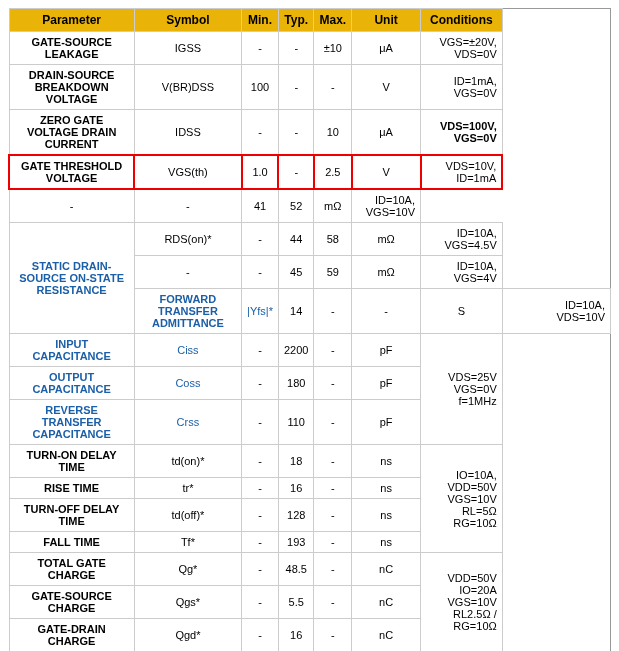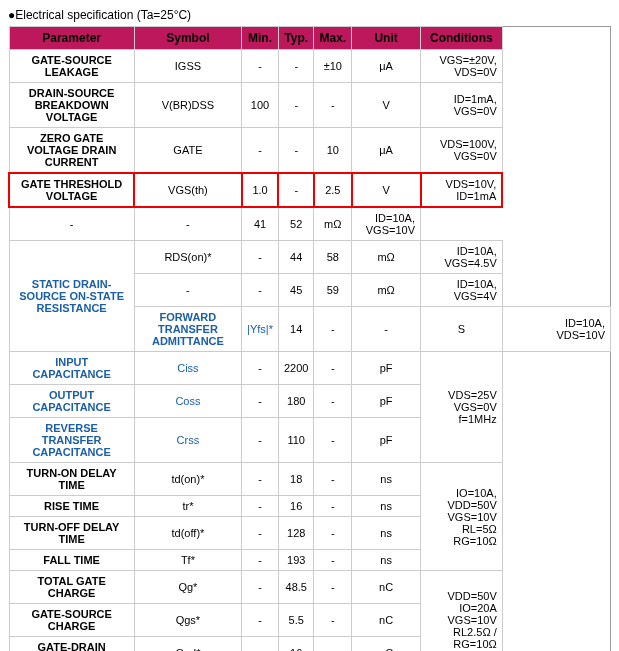--- a/index.html
+++ b/index.html
@@ -22,21 +22,21 @@
       border-collapse: collapse;
       border: 1px solid #999;
     }
     th, td {
       border: 1px solid #ccc;
       padding: 4px 5px;
       text-align: center;
       vertical-align: middle;
     }
     th {
-      background: #be185d;
+      background: #eab308;
       font-weight: bold;
       font-size: 12px;
     }
     td.param-col {
       font-weight: bold;
       font-size: 11px;
     }
     td.conditions-col {
       text-align: right;
       font-size: 11px;
@@ -45,23 +45,20 @@
       border: 2px solid #e00;
     }
     .highlighted-row td:first-child {
       border-left: 2px solid #e00;
     }
   </style>
 </head>
 <body>
 
 <div class="page-wrapper">
-  <div class="section-title">
-    ●<span>Electrical specification (Ta=25°C)</span>
-  </div>
   <table>
     <thead>
       <tr>
         <th>Parameter</th>
         <th>Symbol</th>
         <th>Min.</th>
         <th>Typ.</th>
         <th>Max.</th>
         <th>Unit</th>
         <th>Conditions</th>
@@ -81,26 +78,26 @@
           <td class="param-col" style="color: rgb(0, 0, 0);">DRAIN-SOURCE BREAKDOWN VOLTAGE</td>
           <td>V(BR)DSS</td>
           <td>100</td>
           <td>-</td>
           <td>-</td>
           <td>V</td>
           <td class="conditions-col" style="white-space: pre-line;">ID=1mA, VGS=0V</td>
         </tr>
         <tr>
           <td class="param-col" style="color: rgb(0, 0, 0); margin-left: 28px;">ZERO GATE VOLTAGE DRAIN CURRENT</td>
-          <td>GATE</td>
+          <td>IDSS</td>
           <td>-</td>
           <td>-</td>
           <td>10</td>
           <td>μA</td>
-          <td class="conditions-col" style="white-space: pre-line;">VDS=100V, VGS=0V</td>
+          <td class="conditions-col" style="white-space: pre-line; font-weight: bold;">VDS=100V, VGS=0V</td>
         </tr>
         <tr class="highlighted-row">
           <td class="param-col" style="color: rgb(0, 0, 0);">GATE THRESHOLD VOLTAGE</td>
           <td>VGS(th)</td>
           <td>1.0</td>
           <td>-</td>
           <td>2.5</td>
           <td>V</td>
           <td class="conditions-col" style="white-space: pre-line;">VDS=10V, ID=1mA</td>
         </tr>

